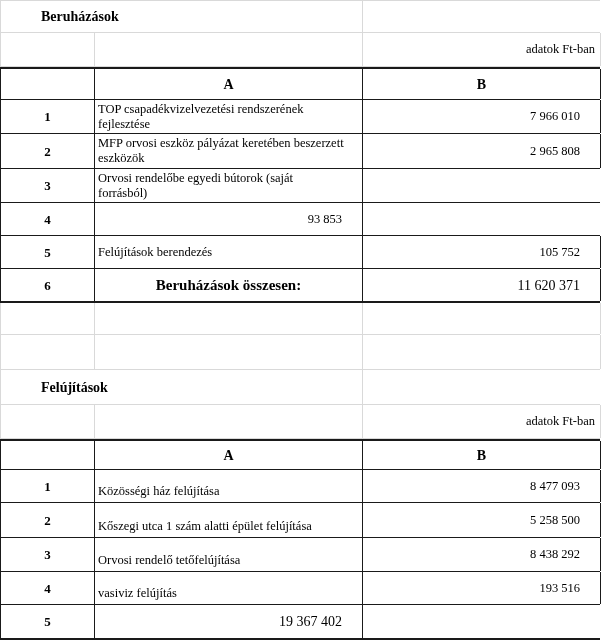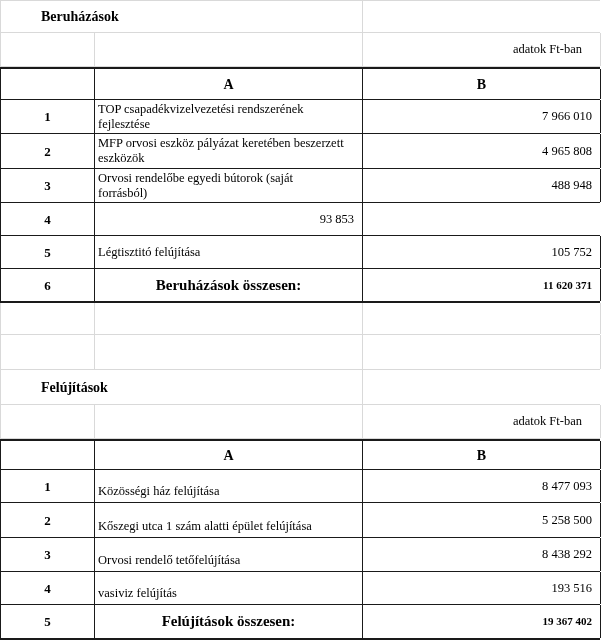--- a/index.html
+++ b/index.html
@@ -19,28 +19,28 @@
   .grid-row{border-bottom:1px solid var(--grid);border-left:1px solid var(--grid);}
   .grid-row.first{border-top:1px solid var(--grid);}
   .grid-row .cell{border-right:1px solid var(--grid);}
   
   .tbl-row{border-bottom:1px solid var(--line);border-left:1px solid var(--line);}
   .tbl-row .cell{border-right:1px solid var(--line);}
   .tbl-top{border-top:2px solid var(--line);}
   .tbl-bottom{border-bottom:2px solid var(--line);}
   
   .title-cell{font-weight:bold;font-size:14px;padding-left:40px;}
-  .unit-note{justify-content:flex-end;padding-right:18px;white-space:nowrap;}
+  .unit-note{justify-content:flex-end;padding-right:5px;white-space:nowrap;}
   .hdr{justify-content:center;font-weight:bold;font-size:14px;}
   .num{justify-content:center;font-weight:bold;font-size:13px;}
   .label{padding-left:3px;padding-right:18px;}
   .label.bottom{align-items:flex-end;padding-bottom:3px;}
-  .value{justify-content:flex-end;padding-right:8px;white-space:nowrap;}
+  .value{justify-content:flex-end;padding-right:20px;white-space:nowrap;}
   .total-label{justify-content:center;font-weight:bold;font-size:15px;}
-  .total-value{font-weight:bold;font-size:11px;}
+  .total-value{font-weight:normal;font-size:14px;}
 </style>
 </head>
 <body>
 
 <div class="canvas">
   <div class="sheet">
 
     <div class="row span-title grid-row first h33">
       <div class="cell title-cell">Beruházások</div>
       <div class="cell"></div>
@@ -60,37 +60,36 @@
 
     <div class="row tbl-row h34">
       <div class="cell num">1</div>
       <div class="cell label">TOP csapadékvizelvezetési rendszerének fejlesztése</div>
       <div class="cell value">7 966 010</div>
     </div>
 
     <div class="row tbl-row h35">
       <div class="cell num">2</div>
       <div class="cell label">MFP orvosi eszköz pályázat keretében beszerzett eszközök</div>
-      <div class="cell value">4 965 808</div>
+      <div class="cell value">2 965 808</div>
     </div>
 
     <div class="row tbl-row h34">
       <div class="cell num">3</div>
       <div class="cell label">Orvosi rendelőbe egyedi bútorok (saját forrásból)</div>
-      <div class="cell value">488 948</div>
     </div>
 
     <div class="row tbl-row h33">
       <div class="cell num">4</div>
       <div class="cell value">93 853</div>
     </div>
 
     <div class="row tbl-row h33">
       <div class="cell num">5</div>
-      <div class="cell label">Légtisztitó felújítása</div>
+      <div class="cell label">Felújítások berendezés</div>
       <div class="cell value">105 752</div>
     </div>
 
     <div class="row tbl-row tbl-bottom h34">
       <div class="cell num">6</div>
       <div class="cell total-label">Beruházások összesen:</div>
       <div class="cell value total-value">11 620 371</div>
     </div>
 
     <div class="row grid-row h32">
@@ -140,18 +139,17 @@
     </div>
 
     <div class="row tbl-row h33">
       <div class="cell num">4</div>
       <div class="cell label bottom">vasiviz felújítás</div>
       <div class="cell value">193 516</div>
     </div>
 
     <div class="row tbl-row tbl-bottom h35">
       <div class="cell num">5</div>
-      <div class="cell total-label">Felújítások összesen:</div>
       <div class="cell value total-value">19 367 402</div>
     </div>
 
   </div>
 </div>
 
 </body></html>

